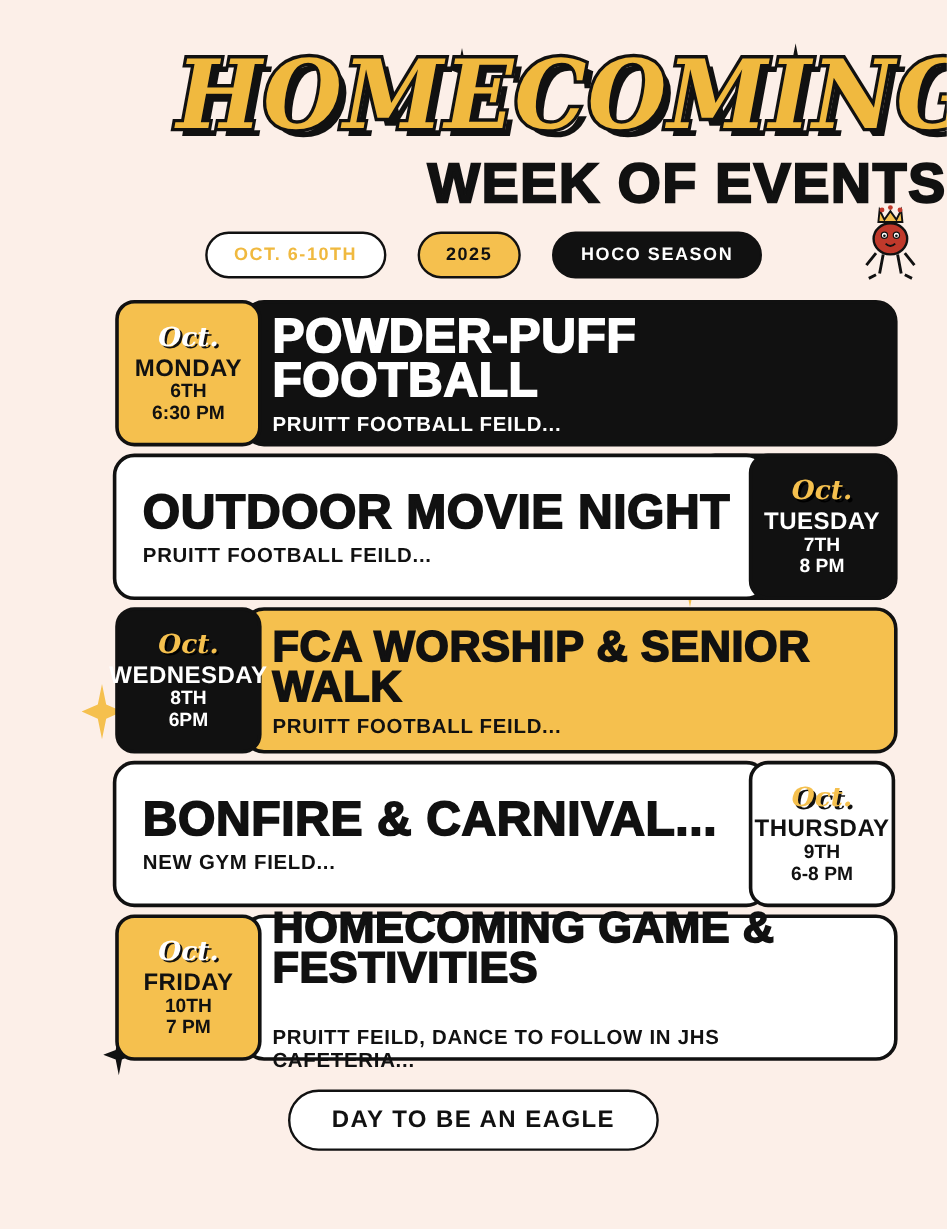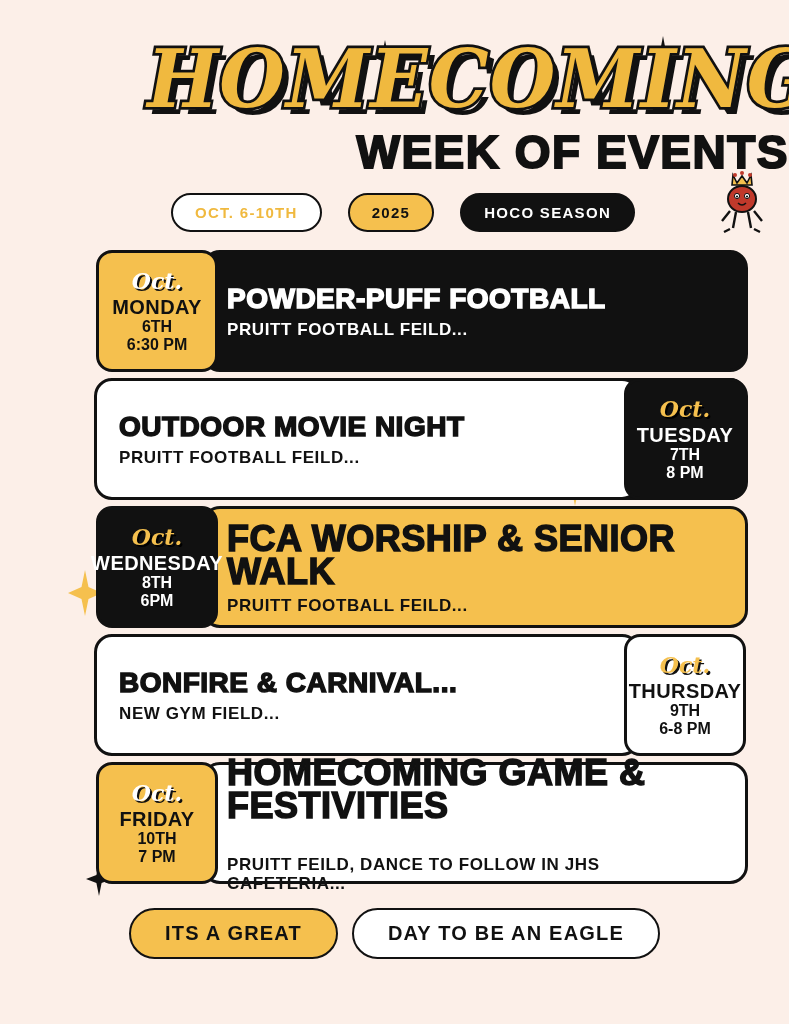--- a/index.html
+++ b/index.html
@@ -156,21 +156,21 @@
   .ib-yellow { background: #f5c04e; color: #111111; }
 
   .ev-title {
     font-weight: bold;
     letter-spacing: 0.5px;
     line-height: 0.92;
     font-size: 44px;
     -webkit-text-stroke: 1.5px currentColor;
     margin: 0;
   }
-  .ev-title.two-line { font-size: 28px; }
+  .ev-title.two-line { font-size: 40px; }
   .ev-title.small { font-size: 36px; }
   .ev-loc {
     font-weight: bold;
     font-size: 17px;
     letter-spacing: 0.6px;
     margin-top: 8px;
     line-height: 1.12;
   }
 
   
@@ -354,17 +354,16 @@
       </div>
       <div class="infoblock ib-white">
         <div class="ev-title small">HOMECOMING GAME &amp; FESTIVITIES</div>
         <div class="ev-loc">PRUITT FEILD, DANCE TO FOLLOW IN JHS CAFETERIA...</div>
       </div>
     </div>
 
   </div>
 
   <div class="footer">
-    <div class="pill pill-yellow">ITS A GREAT</div>
     <div class="pill pill-white" style="color:#111;">DAY TO BE AN EAGLE</div>
   </div>
 
 </div>
 
 </body></html>

